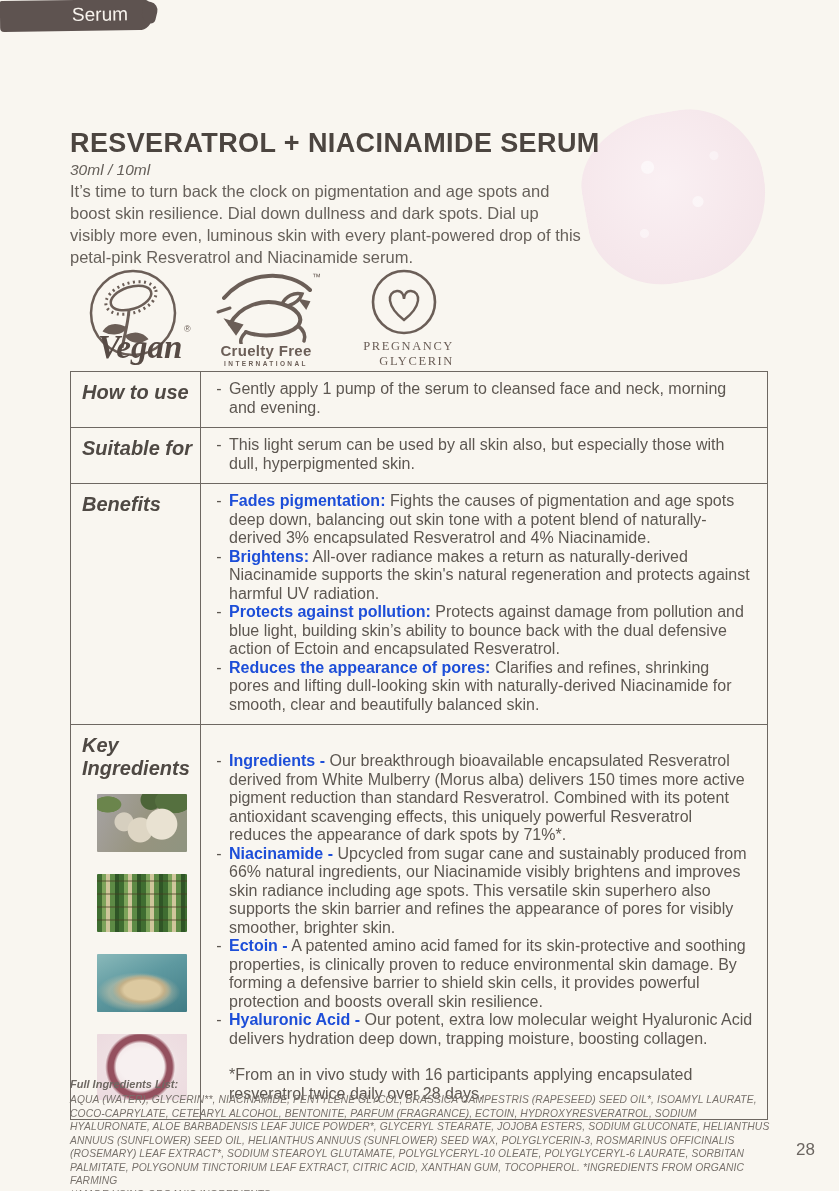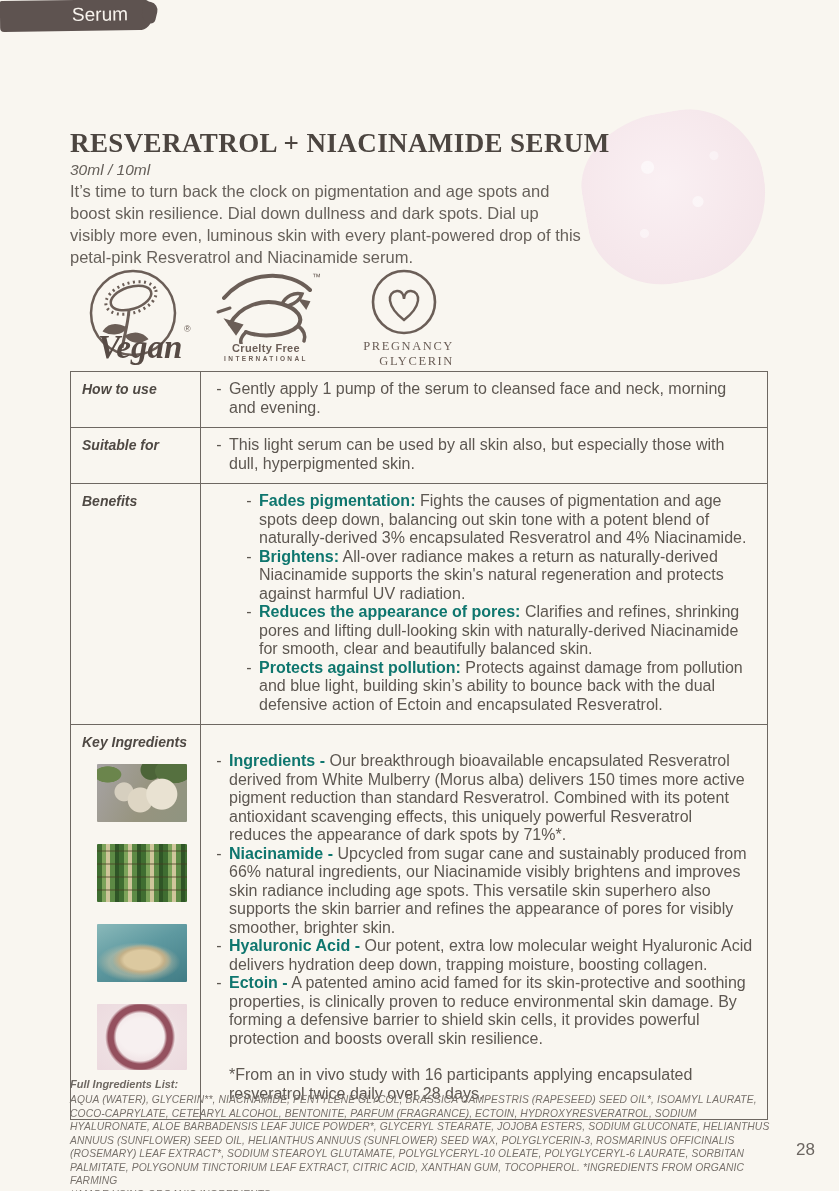--- a/index.html
+++ b/index.html
@@ -23,21 +23,21 @@
     content:""; position:absolute; right:-5px; top:3px;
     width:15px; height:21px; background:#5e5350;
     border-radius:3px 9px 5px 11px; transform:rotate(14deg);
   }
   .banner span {
     display:block; padding-left:72px; line-height:30px;
     font-size:19px; color:#f7f2ec; font-style:italic; font-style:normal;
   }
   .title {
     position:absolute; left:70px; top:128px;
-    font-size:27px; font-weight:bold; letter-spacing:.4px; color:#4c4540;font-family:Liberation Serif, serif;
+    font-size:27px; font-weight:bold; letter-spacing:.4px; color:#4c4540;
   }
   .volume {
     position:absolute; left:70px; top:161px;
     font-size:15.5px; font-style:italic; color:#655f59;
   }
   .description {
     position:absolute; left:70px; top:180px; width:515px;
     font-size:16.5px; line-height:22px; color:#67615b;
   }
   .blob {
@@ -50,45 +50,45 @@
       radial-gradient(ellipse at 45% 40%, #faf0f3 0%, #f6e8ec 55%, #f2e2e7 100%);
     border-radius:54% 46% 52% 48% / 44% 52% 60% 46%;
     transform:rotate(-10deg);
   }
   
   .badges { position:absolute; left:76px; top:268px; display:flex; align-items:flex-start; }
   .badge { color:#6b5e57; }
   .badge svg { display:block; }
   .badge-vegan { width:122px; position:relative; }
   .badge-cf { width:112px; margin-left:12px; text-align:center; }
-  .cf-label { font-size:11px; font-weight:bold; margin-top:-2px; letter-spacing:.3px; }
+  .cf-label { font-size:15px; font-weight:bold; margin-top:-2px; letter-spacing:.3px; }
   .cf-sub { font-size:6.5px; letter-spacing:2.4px; font-weight:bold; margin-top:1px; }
   .badge-pf { width:100px; margin-left:32px; text-align:right;font-family:Liberation Serif, serif; }
   .pf-label { font-size:12.5px; letter-spacing:1.6px; line-height:15px; margin-top:3px; }
   
   .info-table {
     position:absolute; left:70px; top:371px; width:698px;
     border:1px solid #6e6862; background:transparent;
   }
   .row { display:grid; grid-template-columns:130px 1fr; border-top:1px solid #6e6862; }
   .row:first-child { border-top:none; }
   .cell-label {
     border-right:1px solid #6e6862;
     padding:9px 6px 6px 11px;
-    font-size:14px; font-weight:bold; font-style:italic; color:#4f4944;
+    font-size:20px; font-weight:bold; font-style:italic; color:#4f4944;
   }
   .cell-content { padding:8px 14px 10px 8px; font-size:16px; line-height:18.5px; }
   .row-how { min-height:49px; }
   .row-suitable { min-height:48px; }
-  .row-benefits { min-height:229px;gap:30px; }
+  .row-benefits { min-height:229px; }
   .row-key { min-height:380px; }
   .row-key .cell-content { padding-top:27px; }
   .bullet { display:flex; }
   .bullet::before { content:"-"; flex:0 0 20px; text-align:center; }
-  .lead { font-weight:bold; color:#0f766e; }
+  .lead { font-weight:bold; color:#1d4ed8; }
   .footnote { margin:18px 0 6px 20px; }
   .ing-img { width:90px; height:58px; margin:22px 0 0 15px; border-radius:1px; }
   .ing-img.first { margin-top:14px; }
   .ing-img.tall { height:66px; }
   .img-mulberry {
     background:
       radial-gradient(circle at 72% 52%, #e9e2d2 0 15px, rgba(0,0,0,0) 16px),
       radial-gradient(circle at 48% 62%, #ded6c4 0 12px, rgba(0,0,0,0) 13px),
       radial-gradient(circle at 30% 48%, #d6cfbf 0 9px, rgba(0,0,0,0) 10px),
       radial-gradient(ellipse at 85% 12%, #55703f 0 18px, rgba(0,0,0,0) 19px),
@@ -203,48 +203,48 @@
   <div class="row row-benefits">
     <div class="cell-label">Benefits</div>
     <div class="cell-content">
       <div class="bullet">
           <span><span class="lead">Fades pigmentation:</span> <span>Fights the causes of pigmentation and age spots deep down, balancing out skin tone with a potent blend of naturally-derived 3% encapsulated Resveratrol and 4% Niacinamide.</span></span>
         </div>
       <div class="bullet">
           <span><span class="lead">Brightens:</span> <span>All-over radiance makes a return as naturally-derived Niacinamide supports the skin's natural regeneration and protects against harmful UV radiation.</span></span>
         </div>
       <div class="bullet">
+          <span><span class="lead">Protects against pollution:</span> <span>Protects against damage from pollution and blue light, building skin’s ability to bounce back with the dual defensive action of Ectoin and encapsulated Resveratrol.</span></span>
+        </div>
+      <div class="bullet">
           <span><span class="lead">Reduces the appearance of pores:</span> <span>Clarifies and refines, shrinking pores and lifting dull-looking skin with naturally-derived Niacinamide for smooth, clear and beautifully balanced skin.</span></span>
-        </div>
-      <div class="bullet">
-          <span><span class="lead">Protects against pollution:</span> <span>Protects against damage from pollution and blue light, building skin’s ability to bounce back with the dual defensive action of Ectoin and encapsulated Resveratrol.</span></span>
         </div>
     </div>
   </div>
 
   <div class="row row-key">
     <div class="cell-label">
       <span>Key Ingredients</span>
       <div class="ing-img first img-mulberry"></div>
       <div class="ing-img img-cane"></div>
       <div class="ing-img img-water"></div>
       <div class="ing-img tall img-swatch"></div>
     </div>
     <div class="cell-content">
       <div class="bullet">
           <span><span class="lead">Ingredients -</span> <span>Our breakthrough bioavailable encapsulated Resveratrol derived from White Mulberry (Morus alba) delivers 150 times more active pigment reduction than standard Resveratrol. Combined with its potent antioxidant scavenging effects, this uniquely powerful Resveratrol reduces the appearance of dark spots by 71%*.</span></span>
         </div>
       <div class="bullet">
           <span><span class="lead">Niacinamide -</span> <span>Upcycled from sugar cane and sustainably produced from 66% natural ingredients, our Niacinamide visibly brightens and improves skin radiance including age spots. This versatile skin superhero also supports the skin barrier and refines the appearance of pores for visibly smoother, brighter skin.</span></span>
         </div>
       <div class="bullet">
+          <span><span class="lead">Ectoin -</span> <span>A patented amino acid famed for its skin-protective and soothing properties, is clinically proven to reduce environmental skin damage. By forming a defensive barrier to shield skin cells, it provides powerful protection and boosts overall skin resilience.</span></span>
+        </div>
+      <div class="bullet">
           <span><span class="lead">Hyaluronic Acid -</span> <span>Our potent, extra low molecular weight Hyaluronic Acid delivers hydration deep down, trapping moisture, boosting collagen.</span></span>
-        </div>
-      <div class="bullet">
-          <span><span class="lead">Ectoin -</span> <span>A patented amino acid famed for its skin-protective and soothing properties, is clinically proven to reduce environmental skin damage. By forming a defensive barrier to shield skin cells, it provides powerful protection and boosts overall skin resilience.</span></span>
         </div>
       <div class="footnote">*From an in vivo study with 16 participants applying encapsulated resveratrol twice daily over 28 days.</div>
     </div>
   </div>
 
 </div>
 
 <div class="footer">
   <div class="footer-label">Full Ingredients List:</div>
   <div class="footer-ingredients">

